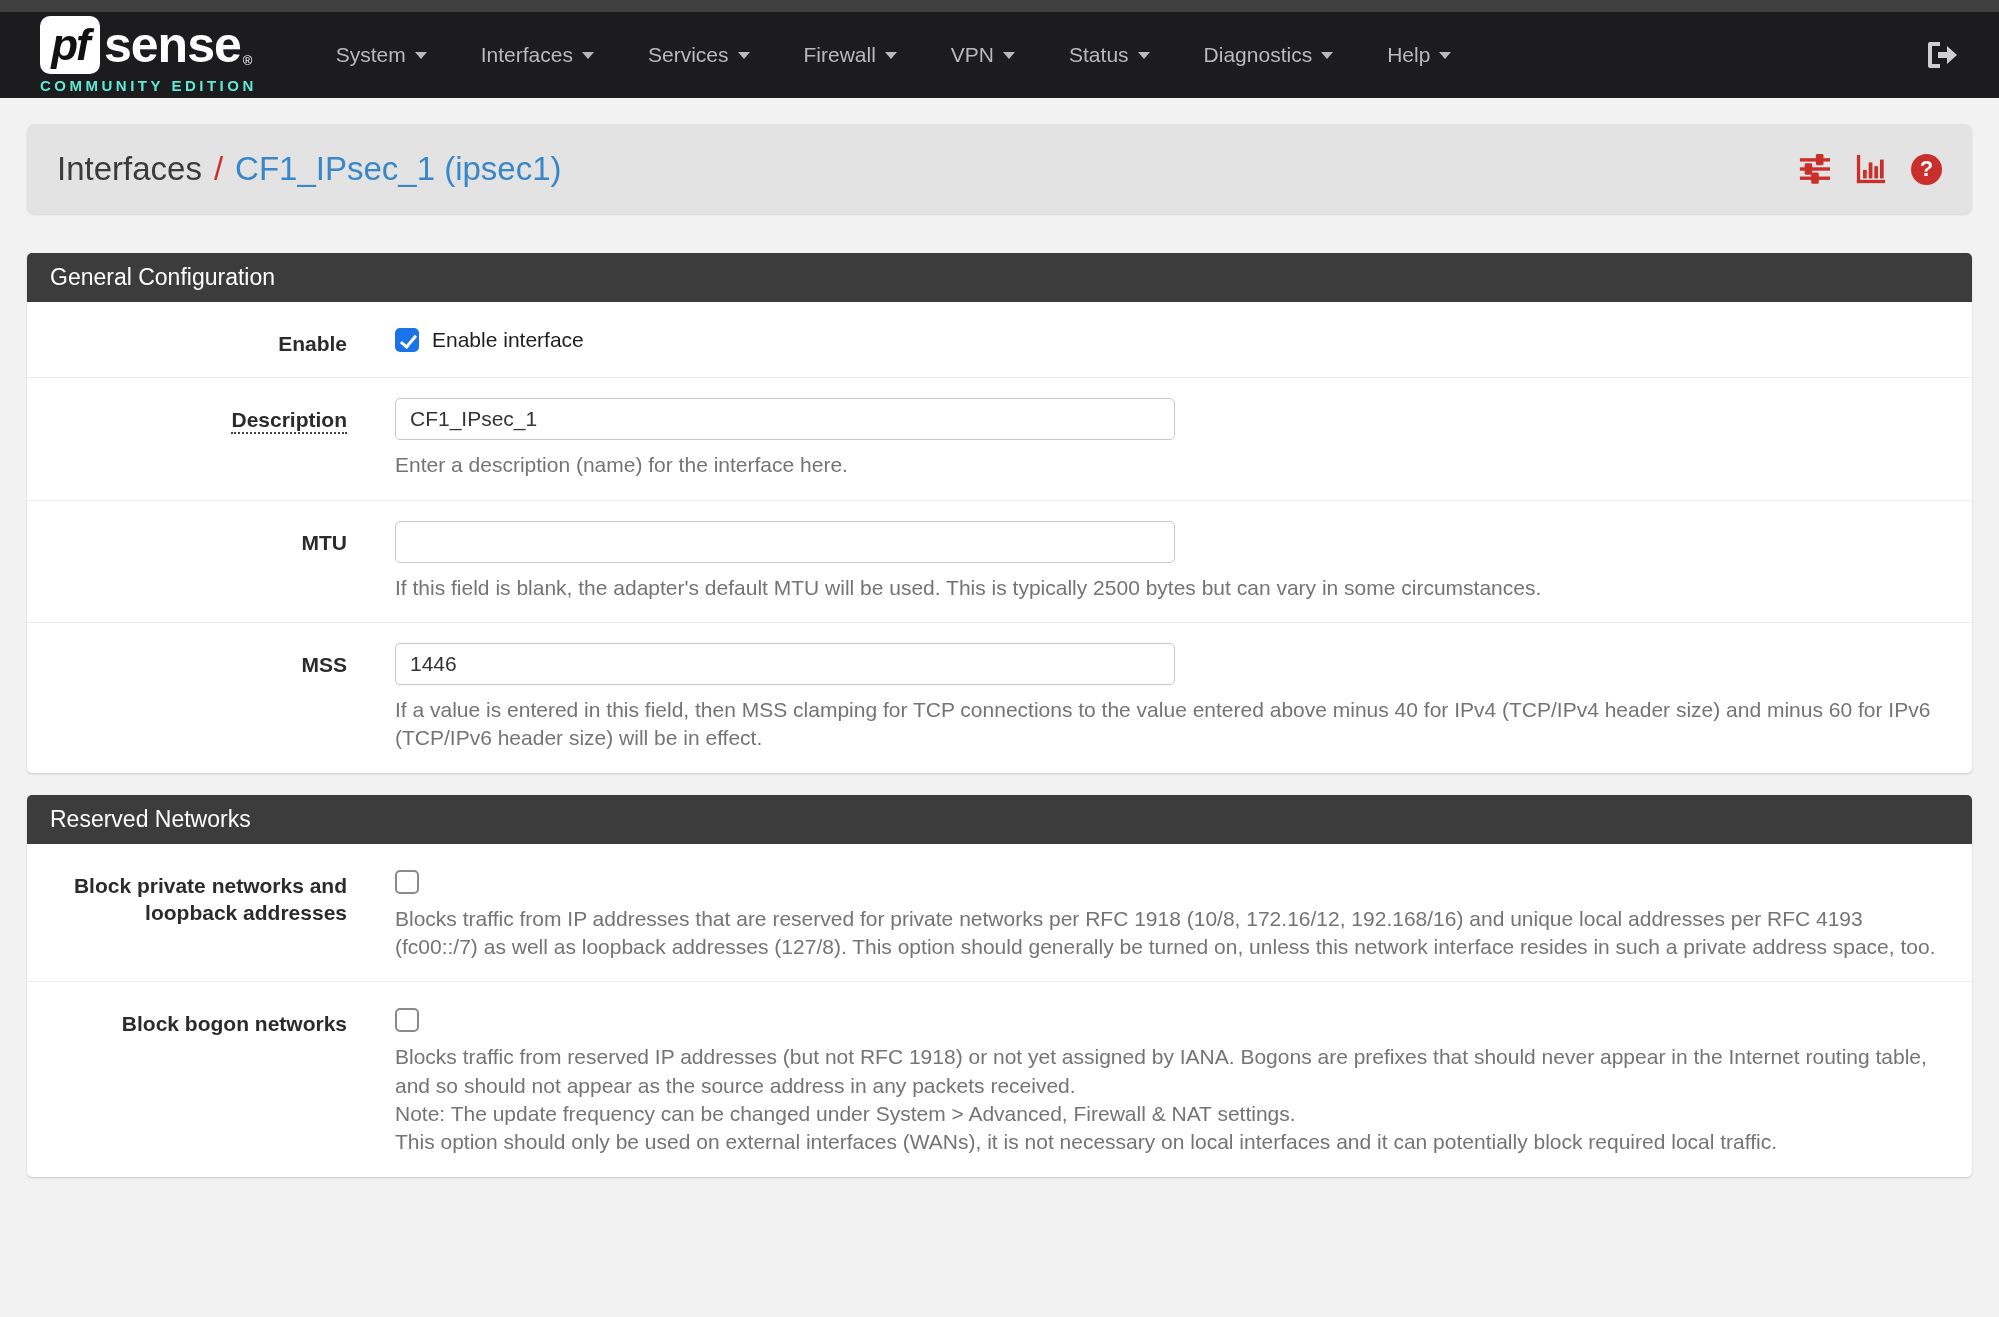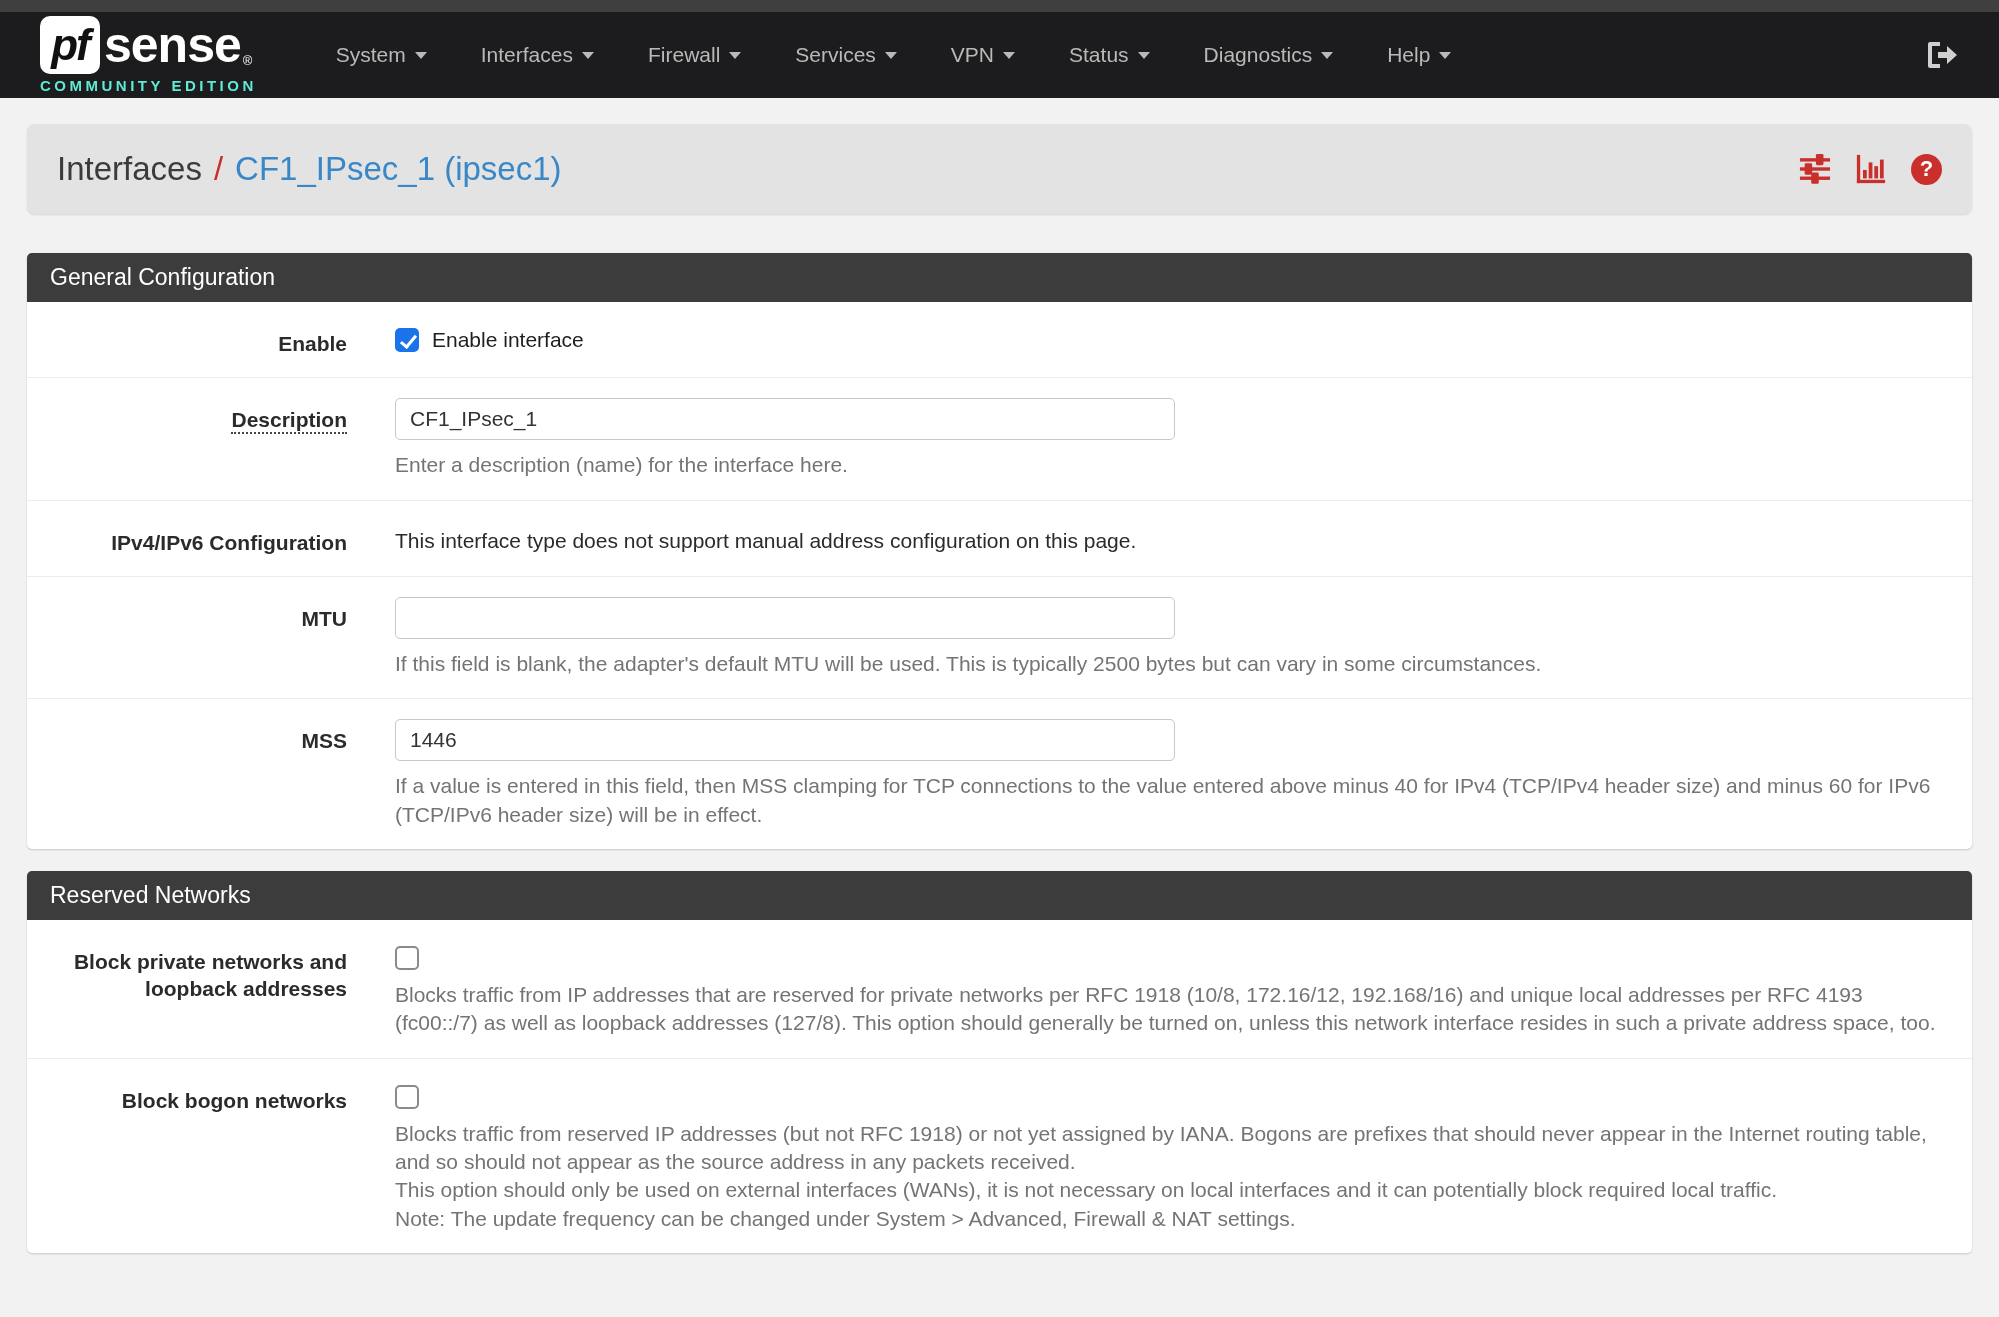--- a/index.html
+++ b/index.html
@@ -123,25 +123,25 @@
   <div class="nav-items">
     <div class="nav-item">
         <span>System</span>
         <span class="caret"></span>
       </div>
     <div class="nav-item">
         <span>Interfaces</span>
         <span class="caret"></span>
       </div>
     <div class="nav-item">
+        <span>Services</span>
+        <span class="caret"></span>
+      </div>
+    <div class="nav-item">
         <span>Firewall</span>
-        <span class="caret"></span>
-      </div>
-    <div class="nav-item">
-        <span>Services</span>
         <span class="caret"></span>
       </div>
     <div class="nav-item">
         <span>VPN</span>
         <span class="caret"></span>
       </div>
     <div class="nav-item">
         <span>Status</span>
         <span class="caret"></span>
       </div>
@@ -207,26 +207,20 @@
   <div class="form-row">
     <div class="row-label">
       <span class="u-dashed">Description</span>
     </div>
     <div class="row-content">
       <input class="text-input" type="text" value="CF1_IPsec_1" style="">
       <div class="help-text">Enter a description (name) for the interface here.</div>
     </div>
   </div>
 
-  <div class="form-row">
-    <div class="row-label">IPv4/IPv6 Configuration</div>
-    <div class="row-content">
-      <div class="static-text">This interface type does not support manual address configuration on this page.</div>
-    </div>
-  </div>
 
   <div class="form-row">
     <div class="row-label">MTU</div>
     <div class="row-content">
       <input class="text-input" type="text" value="" style="">
       <div class="help-text">If this field is blank, the adapter's default MTU will be used. This is typically 2500 bytes but can vary in some circumstances.</div>
     </div>
   </div>
 
   <div class="form-row">
@@ -252,18 +246,18 @@
   </div>
 
   <div class="form-row">
     <div class="row-label">Block bogon networks</div>
     <div class="row-content">
       <div class="check-line">
         <span class="checkbox" data-checked="false"></span>
       </div>
       <div class="help-text">
         <p>Blocks traffic from reserved IP addresses (but not RFC 1918) or not yet assigned by IANA. Bogons are prefixes that should never appear in the Internet routing table, and so should not appear as the source address in any packets received.</p>
+        <p>Note: The update frequency can be changed under System &gt; Advanced, Firewall &amp; NAT settings.</p>
         <p>This option should only be used on external interfaces (WANs), it is not necessary on local interfaces and it can potentially block required local traffic.</p>
-        <p>Note: The update frequency can be changed under System &gt; Advanced, Firewall &amp; NAT settings.</p>
       </div>
     </div>
   </div>
 </div>
 
 </body></html>

